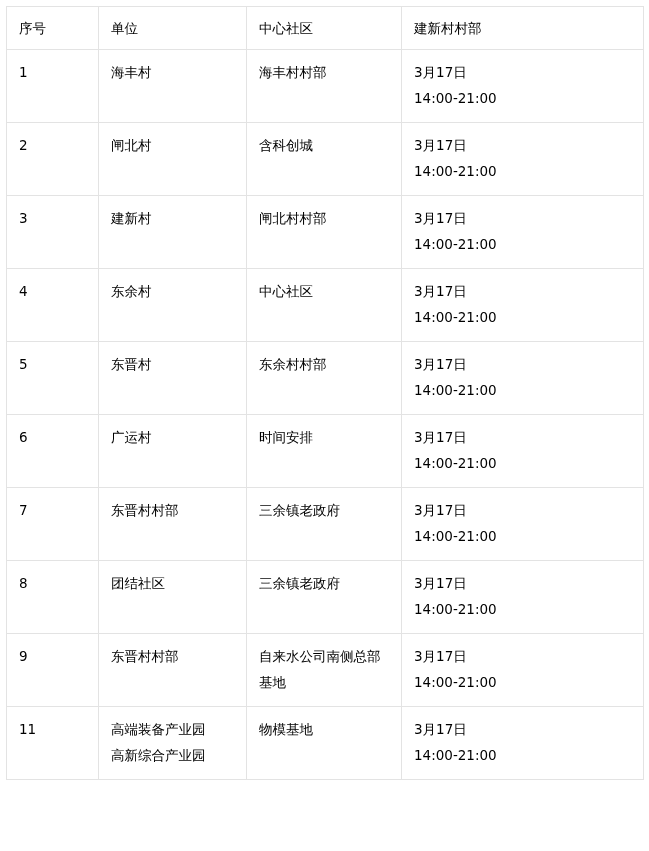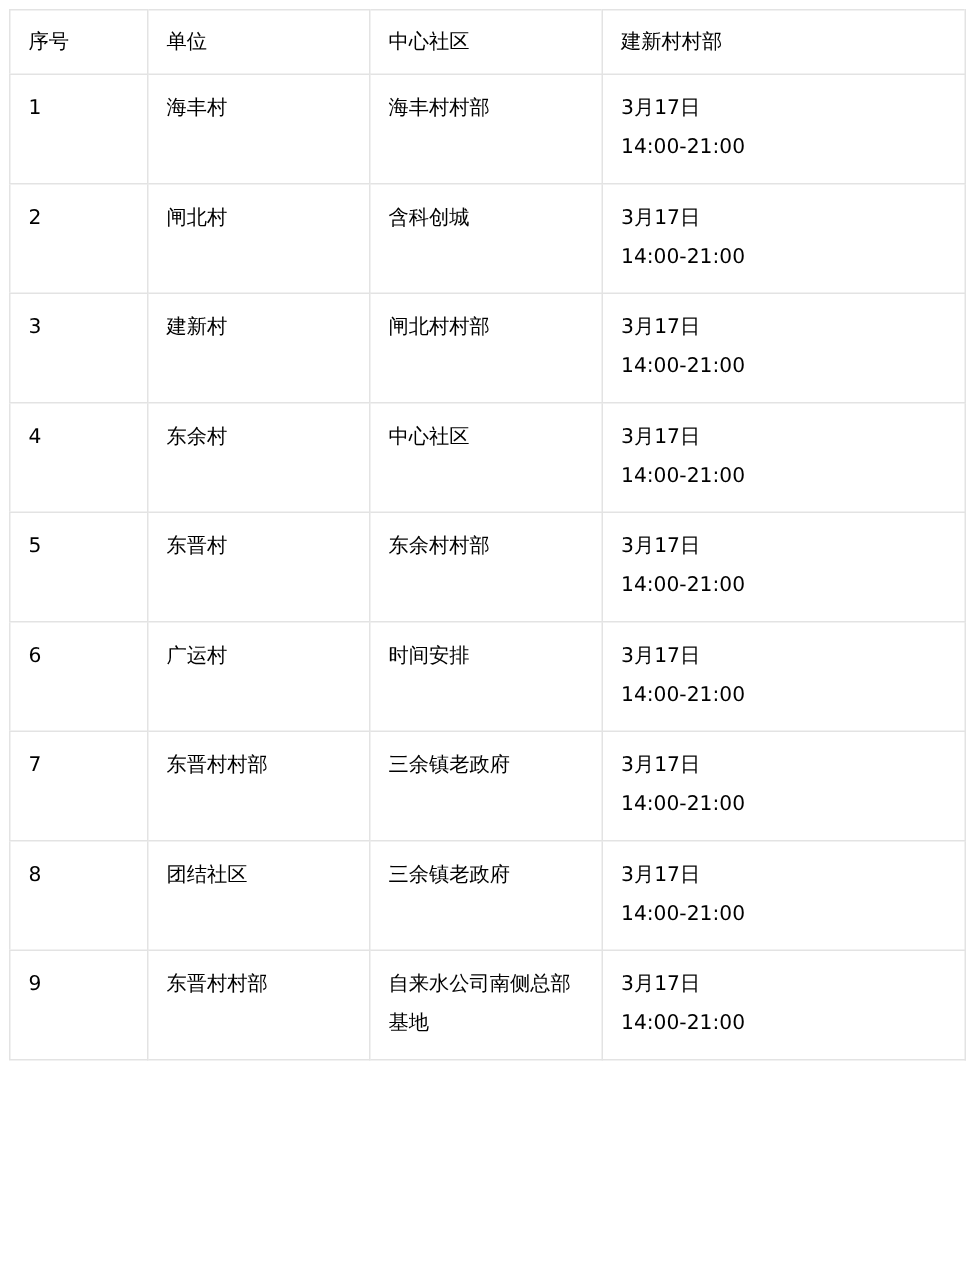--- a/index.html
+++ b/index.html
@@ -210,15 +210,31 @@
           </td>
           <td>
             <span class="cellline">自来水公司南侧总部</span>
             <span class="cellline">基地</span>
           </td>
           <td>
             <span class="cellline">3月17日</span>
             <span class="cellline">14:00-21:00</span>
           </td>
         </tr>
+        <tr>
+          <td class="idx">
+            <span class="cellline">11</span>
+          </td>
+          <td>
+            <span class="cellline">高端装备产业园</span>
+            <span class="cellline">高新综合产业园</span>
+          </td>
+          <td>
+            <span class="cellline">物模基地</span>
+          </td>
+          <td>
+            <span class="cellline">3月17日</span>
+            <span class="cellline">14:00-21:00</span>
+          </td>
+        </tr>
       </tbody>
   </table>
 </div>
 
 </body></html>

